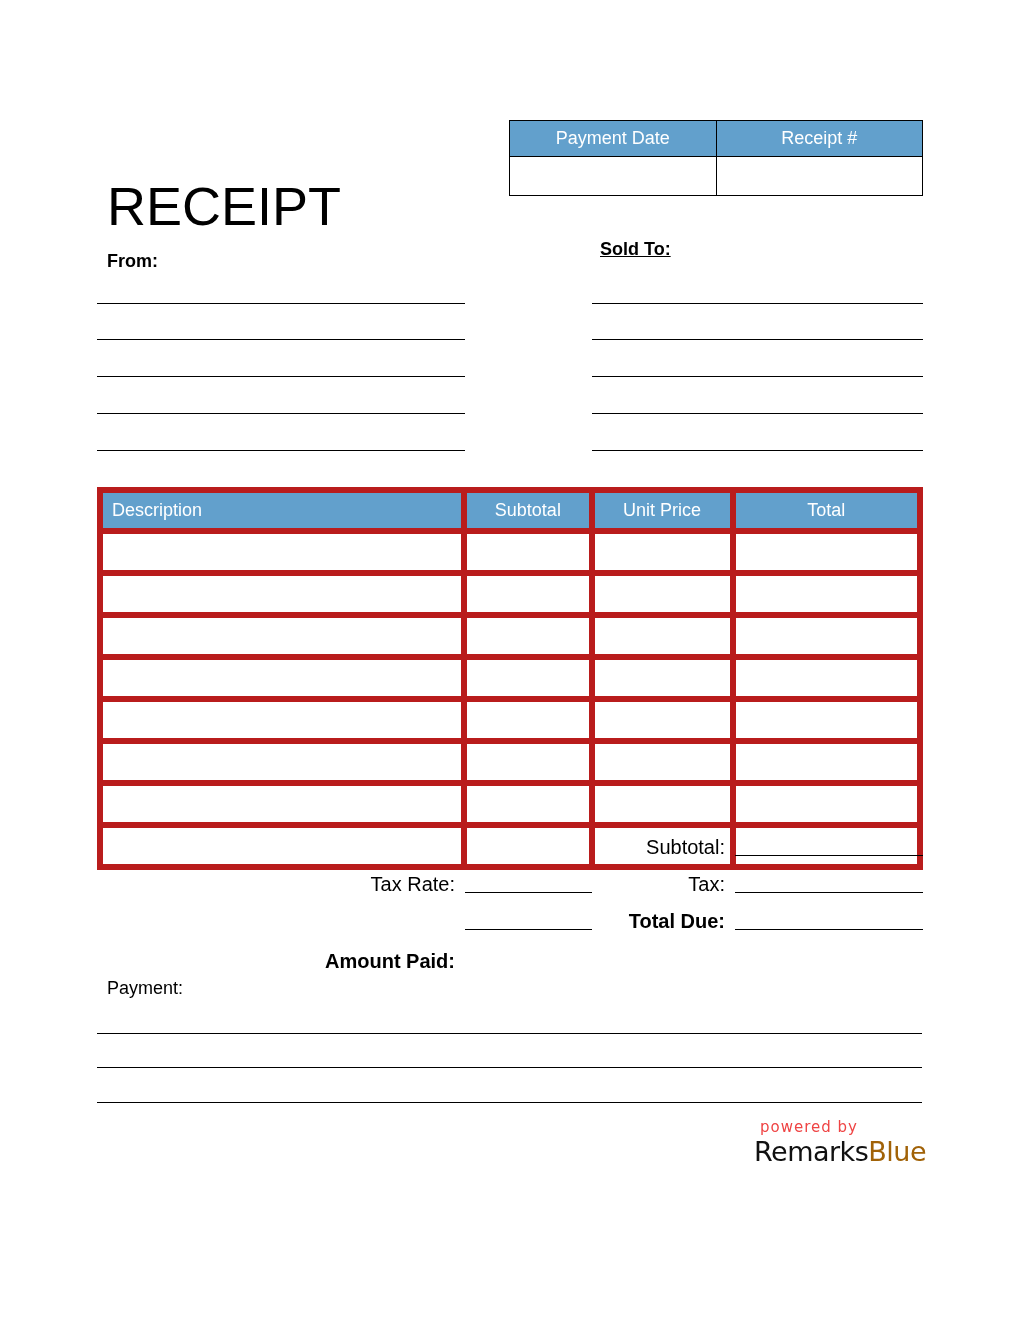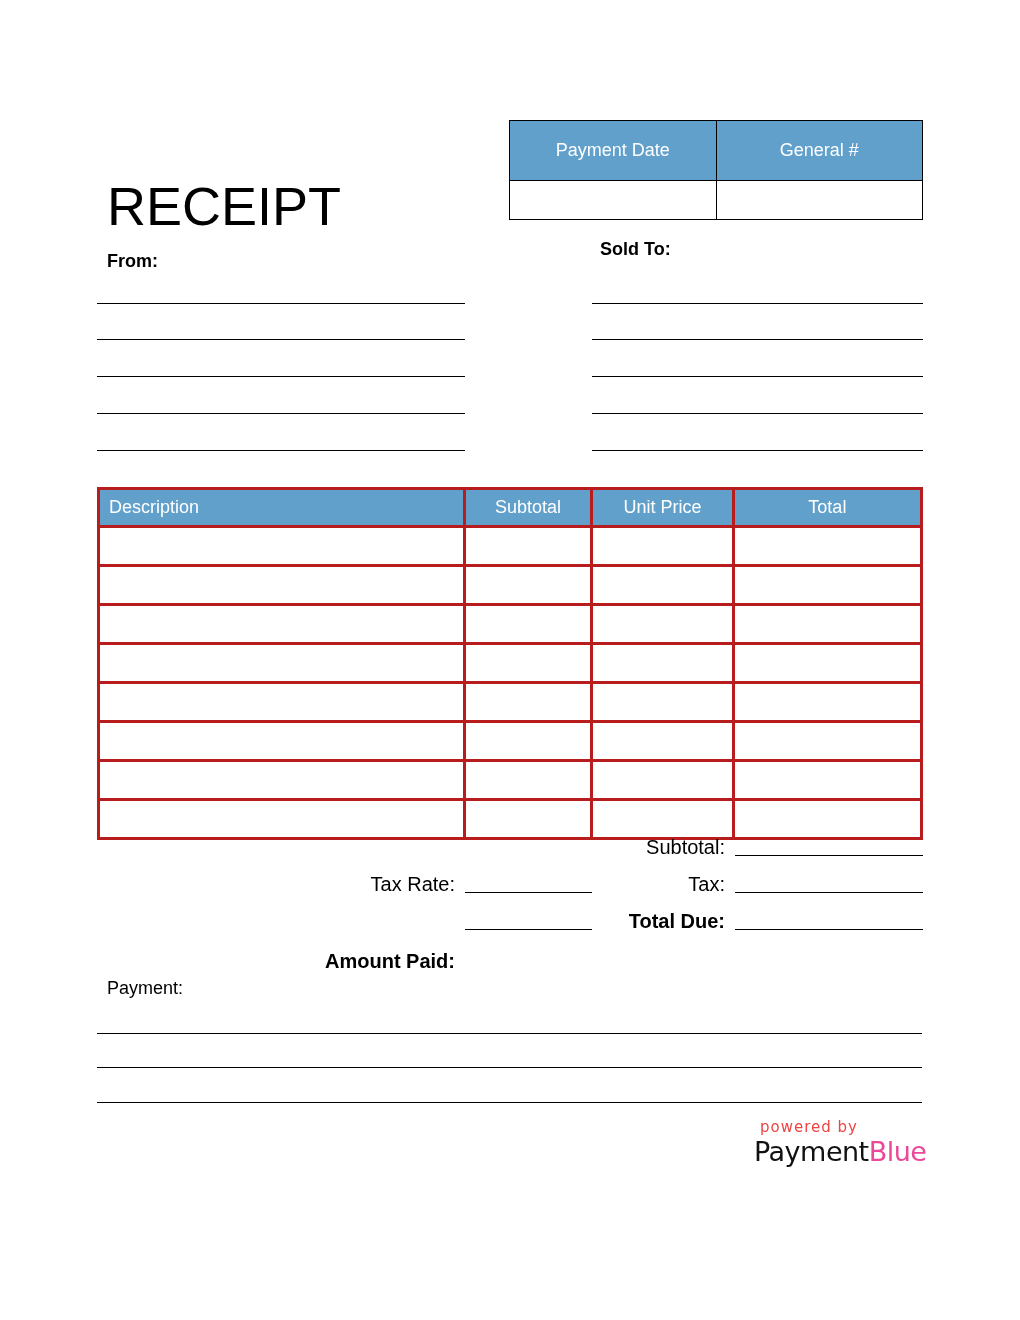--- a/index.html
+++ b/index.html
@@ -2,57 +2,57 @@
 <html><head>
 <meta charset="utf-8">
 <style>
   html, body { margin:0; padding:0; background:#ffffff; }
   body { width:1020px; height:1320px; position:relative; font-family:"Liberation Sans", sans-serif; color:#000; overflow:hidden; }
   .abs { position:absolute; }
   .title { left:107px; top:128px; font-size:54px; font-weight:400; letter-spacing:0px; line-height:60px;margin-top:48px; }
   table { border-collapse:collapse; }
   .meta-table { position:absolute; left:509px; top:120px; width:414px; }
   .meta-table th, .meta-table td { border:1px solid #000; width:50%; }
-  .meta-table th { background:#62a0cc; color:#fff; font-weight:400; font-size:18px; height:35px; text-align:center; padding:12px; }
+  .meta-table th { background:#62a0cc; color:#fff; font-weight:400; font-size:18px; height:35px; text-align:center; padding:0; }
   .meta-table td { height:36px; background:#fff; }
   .label-bold { font-size:18px; font-weight:700; }
   .line { position:absolute; height:0; border-top:1px solid #000; }
   .items-table { position:absolute; left:97px; top:487px; width:826px; }
-  .items-table th, .items-table td { border:3px solid #b91c1c; padding:0; }
+  .items-table th, .items-table td { border:6px solid #b91c1c; padding:0; }
   .items-table th { background:#62a0cc; color:#fff; font-weight:400; font-size:18px; height:35px; }
   .items-table td { height:36px; }
   .items-table th.desc { text-align:left; padding-left:9px; }
   .sum-label { position:absolute; font-size:20px; text-align:right; }
   .sum-label.bold { font-weight:700;margin-top:40px; }
   .remarks-label { left:107px; top:978px; font-size:18px; }
   .powered { left:760px; top:1118px; font-size:15px; color:#ef4444; letter-spacing:1px; font-family:"DejaVu Sans", sans-serif; }
   .brand { left:754px; top:1136px; font-size:27px; font-family:"DejaVu Sans", sans-serif; letter-spacing:-0.5px; }
   .brand .g { color:#111; }
-  .brand .b { color:#ec4899; }
+  .brand .b { color:#a16207; }
 </style>
 </head>
 <body>
 
 <div class="abs title">RECEIPT</div>
 
 <table class="meta-table">
   <tbody>
       <tr>
     <th>Payment Date</th>
-    <th>General #</th>
+    <th>Receipt #</th>
   </tr>
   <tr>
     <td></td>
     <td></td>
   </tr>
 </tbody>
   </table>
 
 <div class="abs label-bold" style="left:107px; top:239px;margin-top:12px;">From:</div>
-<div class="abs label-bold" style="left:600px; top:239px;">Sold To:</div>
+<div class="abs label-bold" style="left:600px; top:239px;text-decoration:underline;">Sold To:</div>
 
 <div class="line" style="left:97px; top:303px; width:368px;"></div>
 <div class="line" style="left:97px; top:339px; width:368px;"></div>
 <div class="line" style="left:97px; top:376px; width:368px;"></div>
 <div class="line" style="left:97px; top:413px; width:368px;"></div>
 <div class="line" style="left:97px; top:450px; width:368px;"></div>
 
 <div class="line" style="left:592px; top:303px; width:331px;"></div>
 <div class="line" style="left:592px; top:339px; width:331px;"></div>
 <div class="line" style="left:592px; top:376px; width:331px;"></div>
@@ -139,14 +139,14 @@
 <div class="sum-label bold" style="right:295px; top:870px;">Total Due:</div>
 <div class="line" style="left:735px; top:929px; width:188px;"></div>
 
 <div class="abs remarks-label">Payment:</div>
 <div class="line" style="left:97px; top:1033px; width:825px;"></div>
 <div class="line" style="left:97px; top:1067px; width:825px;"></div>
 <div class="line" style="left:97px; top:1102px; width:825px;"></div>
 
 <div class="abs powered">powered by</div>
 <div class="abs brand">
-  <span class="g">Payment</span><span class="b">Blue</span>
+  <span class="g">Remarks</span><span class="b">Blue</span>
 </div>
 
 </body></html>

